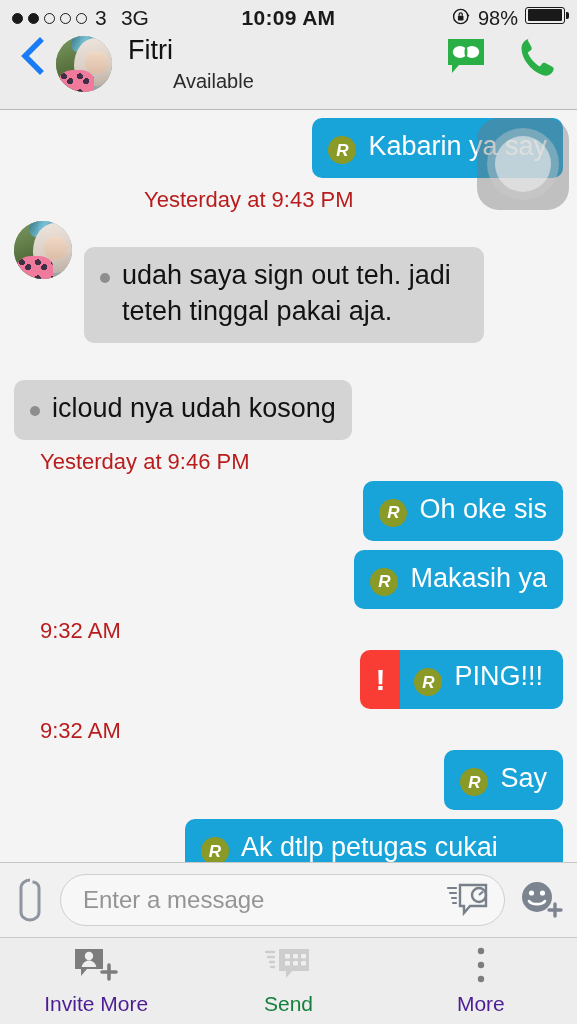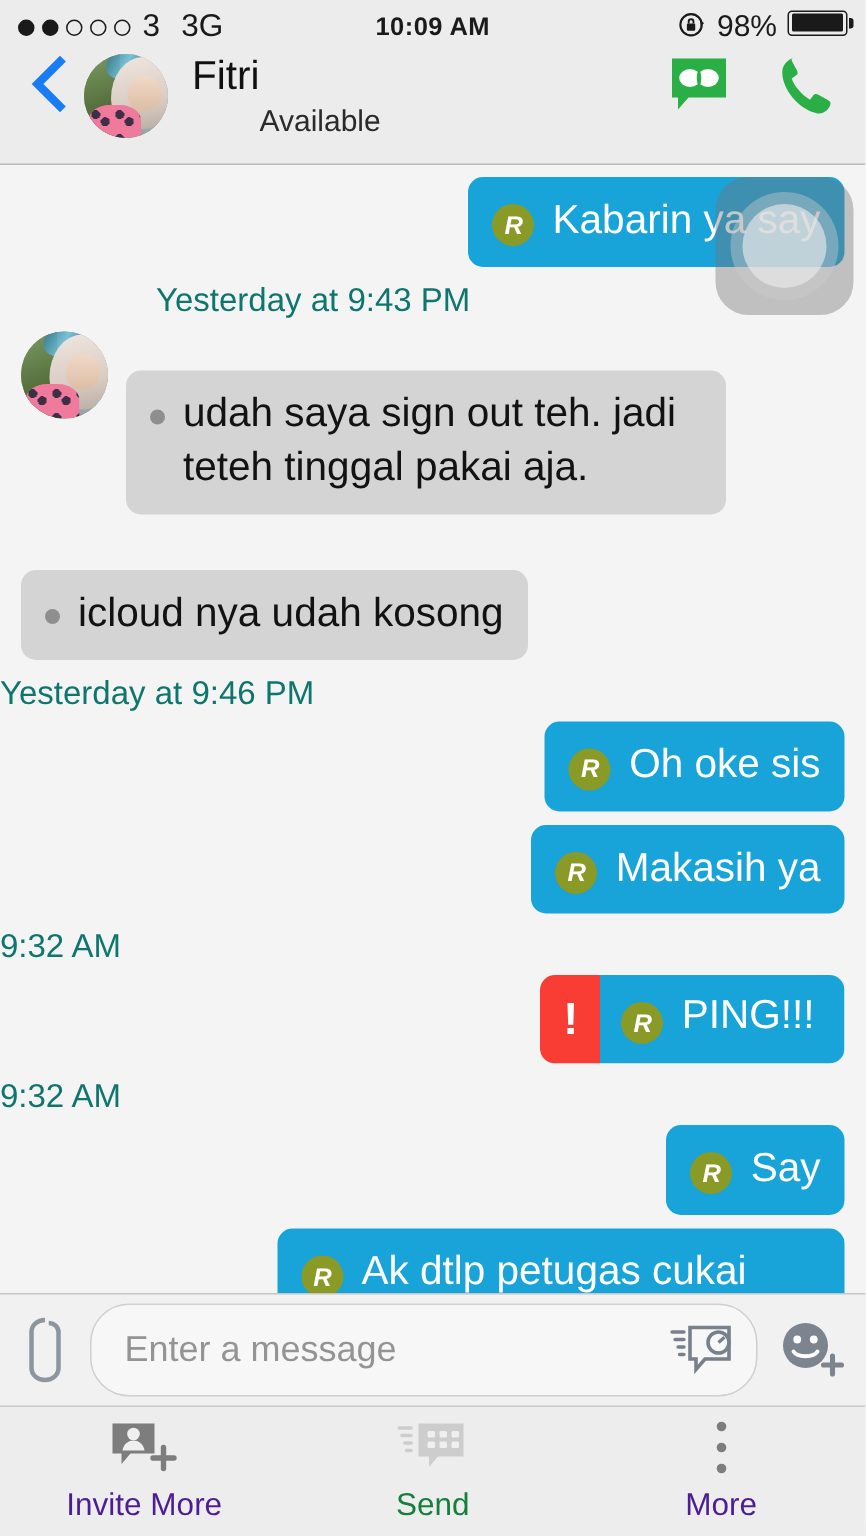--- a/index.html
+++ b/index.html
@@ -21,21 +21,21 @@
     position: relative;
   }
   .sb-left { display: flex; align-items: center; gap: 8px; }
   .dots { display: flex; align-items: center; gap: 5px; }
   .dot { width: 11px; height: 11px; border-radius: 50%; border: 1.6px solid #1a1a1a; }
   .dot.filled { background: #1a1a1a; }
   .sb-carrier { font-size: 21px; letter-spacing: .2px; }
   .sb-net { font-size: 21px; margin-left: 6px; }
   .sb-center {
     position: absolute; left: 0; right: 0; text-align: center;
-    font-size: 17px; font-weight: bold; letter-spacing: .3px;
+    font-size: 21px; font-weight: bold; letter-spacing: .3px;
   }
   .sb-right {
     margin-left: auto; display: flex; align-items: flex-start; gap: 7px;
     position: relative; z-index: 2;
   }
   .lock-ico { width: 19px; height: 19px; }
   .sb-batt-txt { font-size: 20px; }
   .batt {
     width: 40px; height: 17px; border: 1.8px solid #1a1a1a; border-radius: 3px;
     position: relative; padding: 1.5px;
@@ -88,21 +88,21 @@
     border-radius: 50% 50% 40% 40%; opacity: .9; }
 
   
   .chat {
     flex: 1 1 auto; position: relative; overflow: hidden;
     background: #f4f4f4; padding: 8px 0 0 0;
   }
   .row { display: flex; padding: 0 14px; margin-bottom: 9px; }
   .row.out { justify-content: flex-end; }
   .row.in { justify-content: flex-start; align-items: flex-start; }
-  .stamp { font-size: 22px; color: #0f766e; padding: 0 18px 6px 0; }
+  .stamp { font-size: 22px; color: #b91c1c; padding: 0 18px 6px 0; margin-left: 40px; }
   .stamp.in-stamp { padding-left: 104px; text-align: left; }
   .stamp.out-stamp { padding-right: 5px; }
 
   .avatar-msg {
     width: 58px; height: 58px; border-radius: 50%; overflow: hidden; position: relative;
     flex: 0 0 58px; margin-right: 12px; margin-top: 2px;
   }
 
   .bubble {
     border-radius: 10px; padding: 11px 16px 13px 16px;
@@ -158,21 +158,21 @@
   }
 
   
   .inputbar {
     flex: 0 0 76px; height: 76px; background: #f1f1f1;
     border-top: 1px solid #c6c6c6; border-bottom: 1px solid #c9c9c9;
     display: flex; align-items: center; padding: 0 12px; gap: 12px;
   }
   .clip-ico { width: 36px; display: flex; justify-content: center; cursor: pointer; }
   .msgfield {
-    flex: 1 1 auto; height: 62px; background: #f7f7f7;
+    flex: 1 1 auto; height: 52px; background: #f7f7f7;
     border: 1.5px solid #cfcfcf; border-radius: 26px;
     display: flex; align-items: center; padding: 0 10px 0 22px;
   }
   .msgfield input {
     flex: 1 1 auto; border: 0; background: transparent; outline: none;
     font-family: "Liberation Sans", sans-serif; font-size: 24px; color: #2b2b2b;
   }
   .msgfield input::placeholder { color: #949494; }
   .timed-ico { cursor: pointer; display: flex; padding-right: 4px; }
   .emoji-ico { width: 48px; display: flex; justify-content: center; cursor: pointer; }

